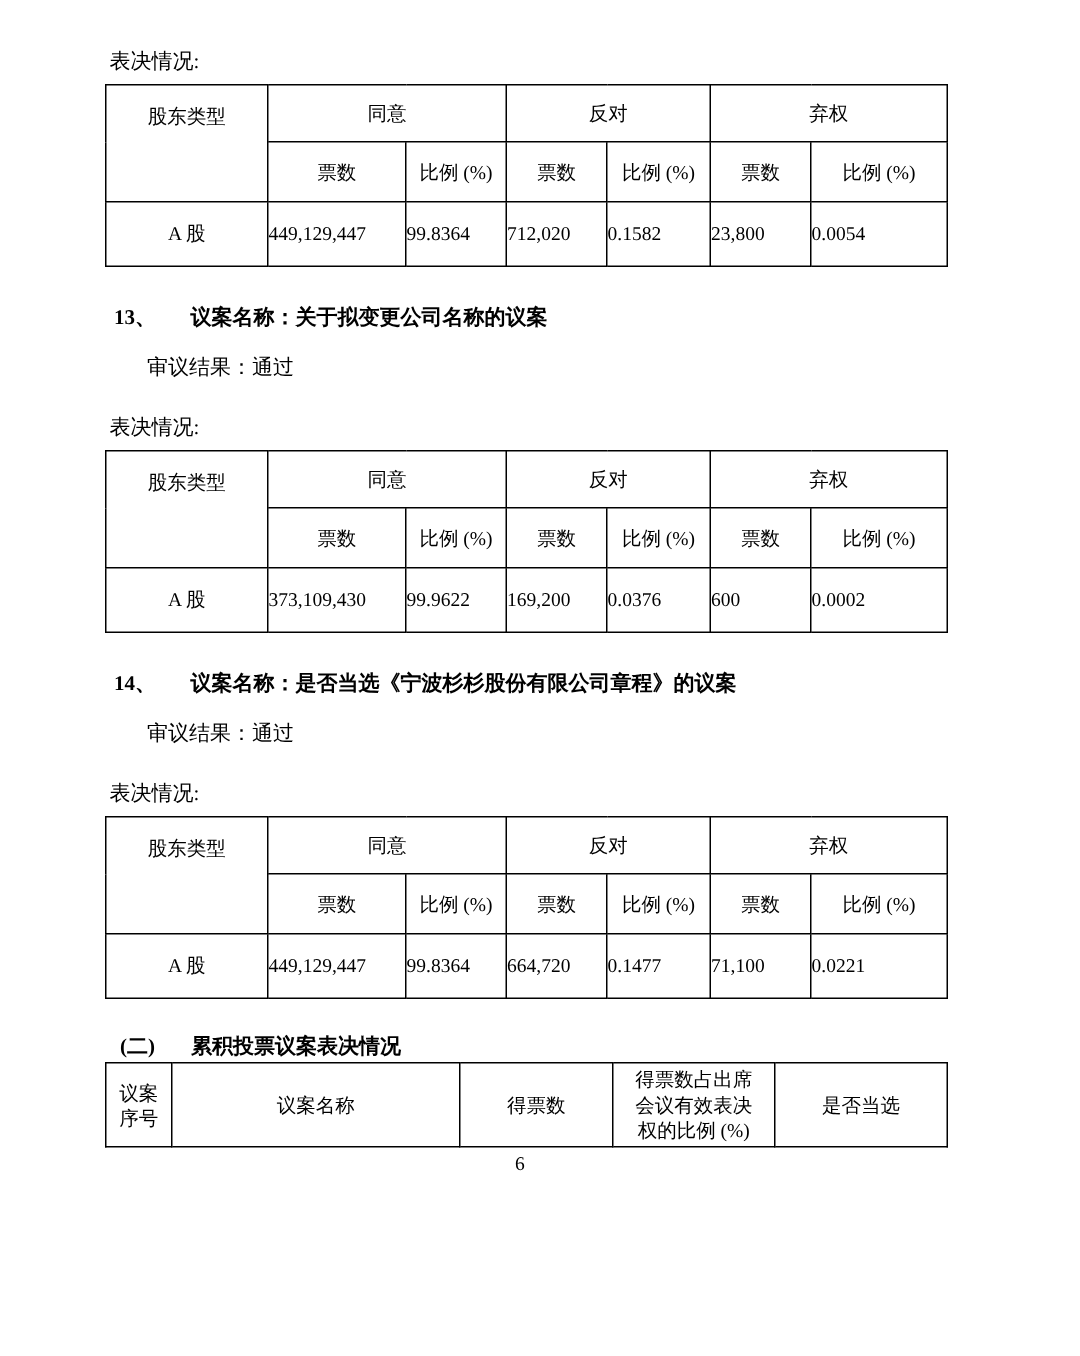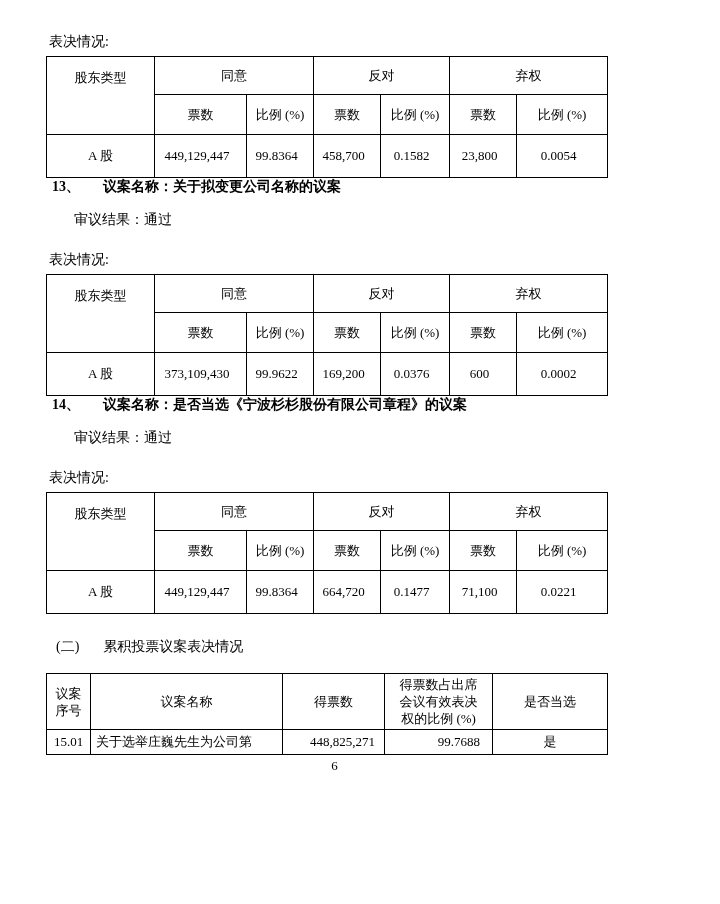--- a/index.html
+++ b/index.html
@@ -3,65 +3,65 @@
 <meta charset="utf-8">
 <style>
   * { margin: 0; padding: 0; box-sizing: border-box; }
   html, body {
     width: 720px; height: 904px;
     background: #ffffff;
     font-family: "Liberation Serif", "DejaVu Serif", serif;
     color: #000;
     overflow: hidden;
   }
-  .doc { padding: 34px 62px 0 46px; }
+  .doc { padding: 34px 62px 0 70px; }
 
   .vs-label {
     font-size: 14px; line-height: 16px;
     margin-left: 3px; margin-bottom: 6px;
   }
 
   table {
     border-collapse: collapse;
     table-layout: fixed;
     width: 561px;
     font-size: 13px;
     border-radius: 25px;
   }
   td { border: 1px solid #000; text-align: center; vertical-align: middle; overflow: hidden; }
 
   .vote-table .r1 td { height: 38px; }
   .vote-table .r2 td { height: 40px; }
   .vote-table .r3 td { height: 43px; }
   .cell-type { vertical-align: top; padding-top: 12px; }
-  .num { text-align: center; padding-right: 7px; }
+  .num { text-align: left; padding-right: 7px; }
 
   .heading {
     font-size: 14px; font-weight: bold; line-height: 18px;
-    margin-left: 6px; 
+    margin-left: 6px; margin-top: 26px;
   }
   .heading .h-num { display: inline-block; min-width: 27px; margin-right: 23px; }
   .result-line {
     font-size: 14px; line-height: 16px;
     margin-left: 28px; margin-top: 16px;
   }
   .vs-label.mid { margin-top: 24px; }
 
   .sec-heading {
-    font-size: 14px; font-weight: normal; line-height: 18px;
+    font-size: 14px; font-weight: bold; line-height: 18px;
     margin-left: 10px; margin-top: 24px;
   }
   .sec-heading .h-num { display: inline-block; margin-right: 24px; }
   .item-heading {
     font-size: 14px; font-weight: bold; line-height: 18px;
     margin-left: 8px; margin-top: 35px;
   }
   .item-heading .h-num { display: inline-block; margin-right: 8px; }
 
-  .cum-table { margin-top: 17px; }
+  .cum-table { }
   .cum-table .hr td { height: 56px; }
   .cum-table .dr td { height: 25px; }
   .seq-head { display: inline-block; width: 28px; line-height: 17px; }
   .ratio-head { display: inline-block; width: 82px; line-height: 17px; word-break: break-all; }
   .name-cell { text-align: left; padding-left: 5px; }
   .votes-cell { text-align: right; padding-right: 9px; }
   .ratio-cell { text-align: right; padding-right: 12px; }
 
   .page-num {
     font-size: 13px; line-height: 16px;
@@ -97,21 +97,21 @@
       <td>比例 (%)</td>
       <td>票数</td>
       <td>比例 (%)</td>
       <td>票数</td>
       <td>比例 (%)</td>
     </tr>
     <tr class="r3">
       <td>A 股</td>
       <td class="num">449,129,447</td>
       <td class="num">99.8364</td>
-      <td class="num">458,700</td>
+      <td class="num">712,020</td>
       <td class="num">0.1582</td>
       <td class="num">23,800</td>
       <td class="num">0.0054</td>
     </tr>
   </tbody>
     </table>
 
   <div class="heading">
     <span class="h-num">13、</span><span>议案名称：关于拟变更公司名称的议案</span>
   </div>
@@ -209,25 +209,18 @@
         <col style="width:115px">
       </colgroup>
     <tbody>
         <tr class="hr">
       <td><span class="seq-head">议案序号</span></td>
       <td>议案名称</td>
       <td>得票数</td>
       <td><span class="ratio-head">得票数占出席会议有效表决权的比例 (%)</span></td>
       <td>是否当选</td>
     </tr>
-    <tr class="dr">
-      <td>15.01</td>
-      <td class="name-cell">关于选举庄巍先生为公司第</td>
-      <td class="votes-cell">448,825,271</td>
-      <td class="ratio-cell">99.7688</td>
-      <td>是</td>
-    </tr>
   </tbody>
     </table>
 
   <div class="page-num">6</div>
 
 </div>
 
 </body></html>

